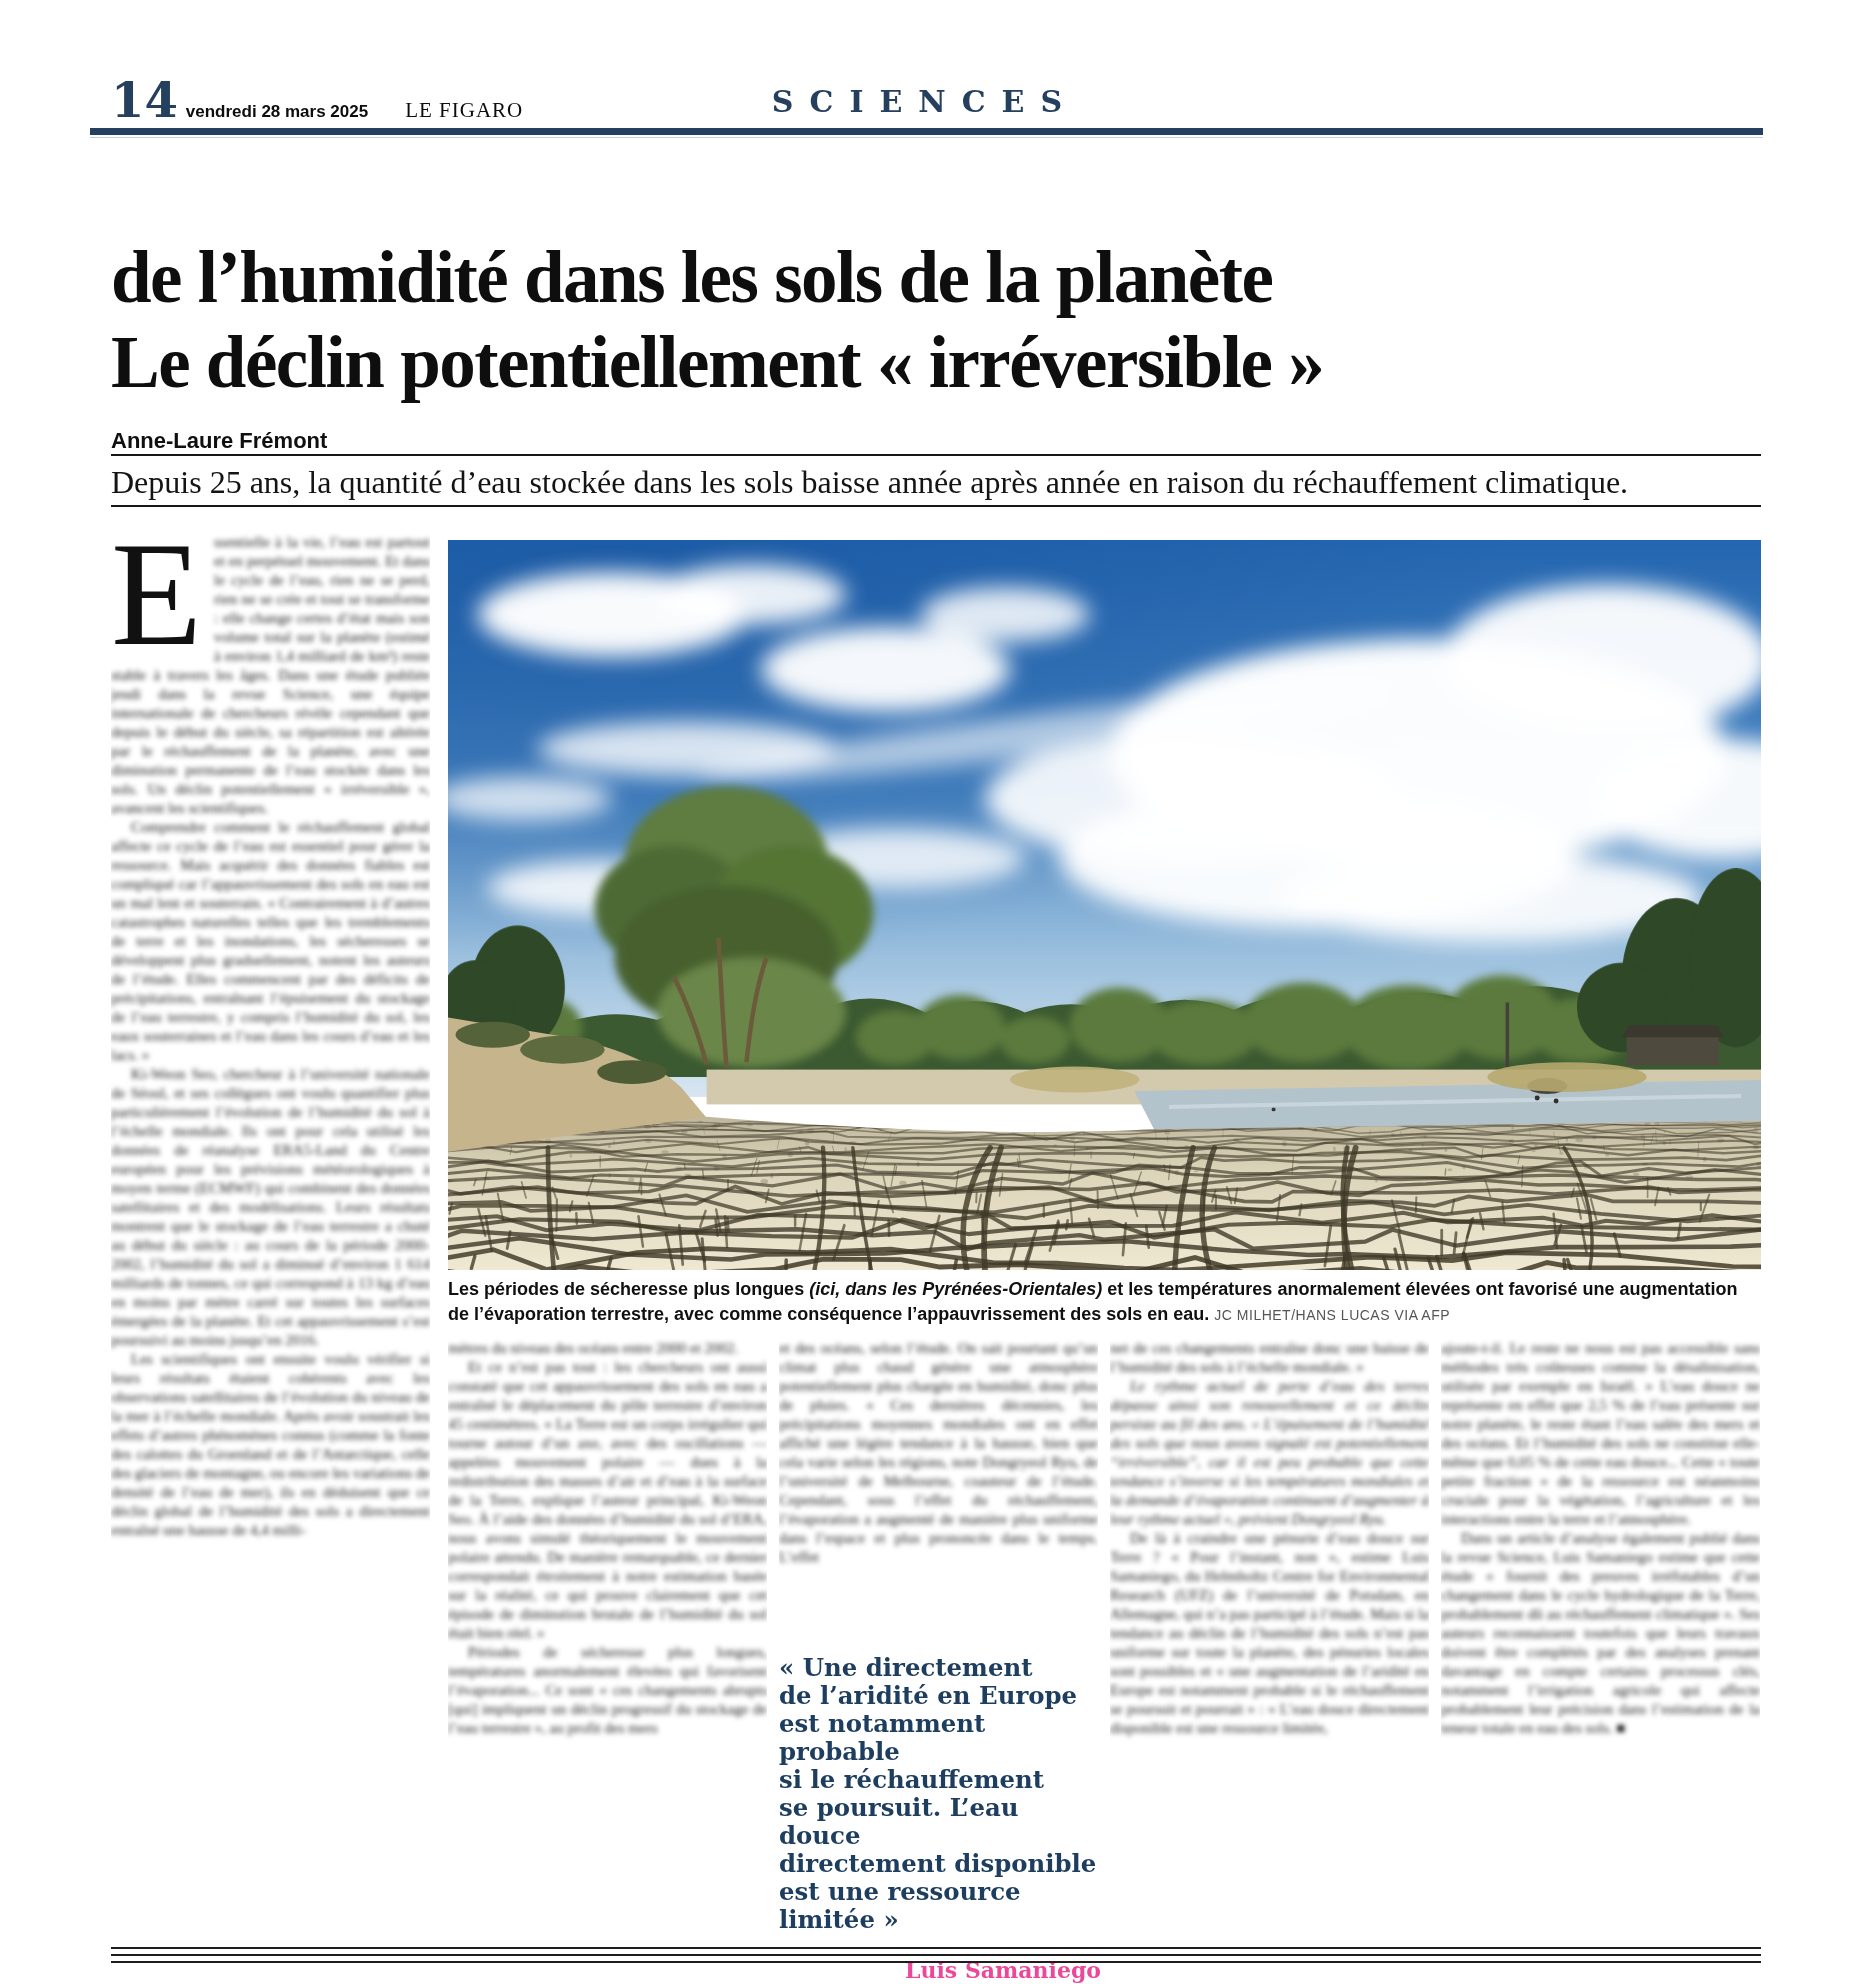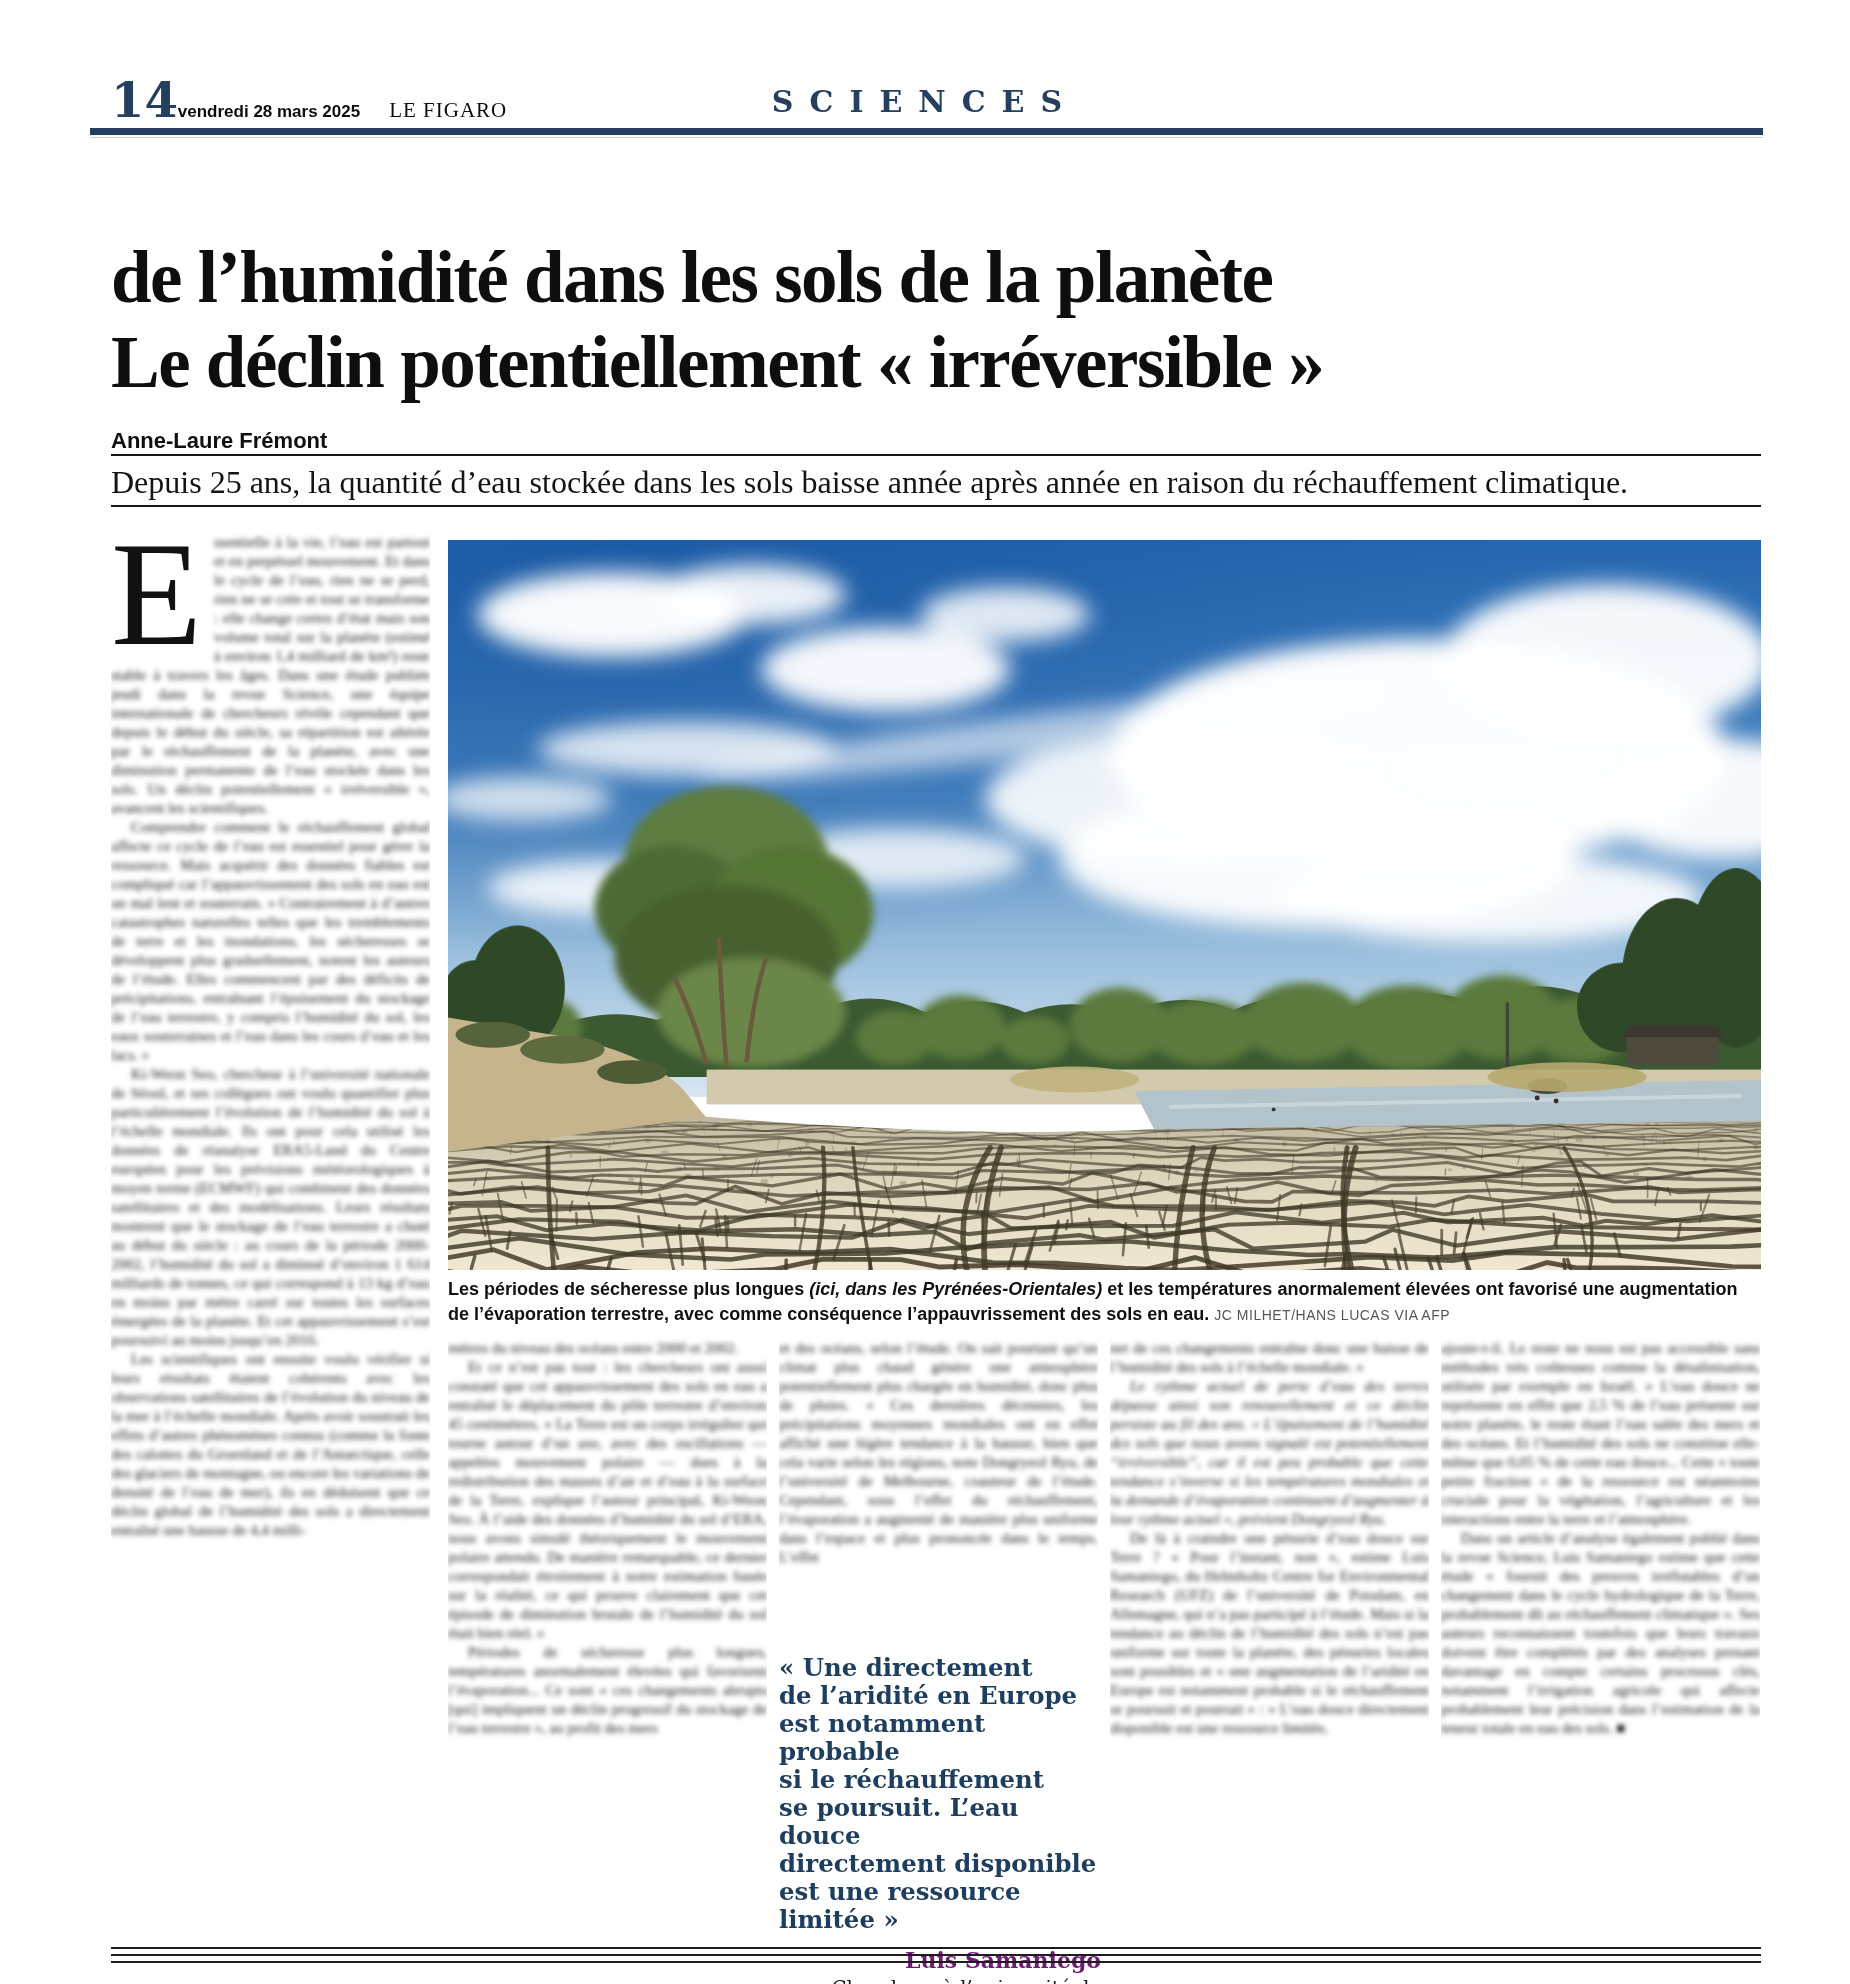--- a/index.html
+++ b/index.html
@@ -1,21 +1,21 @@
 <!DOCTYPE html>
 <html style="font-size:8px"><head>
 <meta charset="utf-8">
 <style>
   html,body{margin:0;padding:0;background:#ffffff;}
   body{width:1850px;height:1985px;position:relative;overflow:hidden;
        font-family:"Liberation Serif",serif;color:#111;}
   .abs{position:absolute;}
 
   
-  .folio{left:111px;top:75px;display:flex;align-items:baseline;gap:0;}
+  .folio{left:111px;top:75px;display:flex;align-items:baseline;gap:8px;}
   .folio-num{font-family:"DejaVu Serif",serif;font-weight:700;font-size:48px;line-height:50px;color:#24405e;}
   .folio-date{font-family:"Liberation Sans",sans-serif;font-weight:800;font-size:17px;color:#0d0d0d;}
   .folio-masthead{font-family:"Liberation Serif",serif;font-size:21px;letter-spacing:1px;margin-left:29px;color:#0d0d0d;}
   .section-title{left:0;top:84px;width:1850px;text-align:center;
        font-family:"DejaVu Serif",serif;font-weight:700;font-size:30px;letter-spacing:16px;color:#24405e;}
   .top-bar{left:90px;top:128px;width:1673px;height:6.5px;background:#24405e;}
   .top-bar-sub{left:90px;top:137px;width:1673px;height:1px;background:#ccd0d6;}
 
   
   .headline{left:111px;top:235px;width:1656px;font-weight:700;font-size:73px;line-height:85px;
@@ -39,21 +39,21 @@
 
   
   .caption{left:448px;top:1277px;width:1313px;font-family:"Liberation Sans",sans-serif;
         font-weight:700;font-size:18px;line-height:25px;color:#101010;}
   .cap-bi{font-style:italic;}
   .credit{font-weight:400;font-size:14px;color:#555;letter-spacing:0.5px;}
 
   
   .pull-quote{left:779px;top:1654px;width:322px;}
   .pq-line{font-family:"DejaVu Serif",serif;font-weight:700;font-size:24.4px;line-height:28px;color:#1e3e60;}
-  .pq-author{margin-top:13px;text-align:right;font-family:"DejaVu Serif",serif;font-weight:700;font-size:22px;color:#701a75;}
+  .pq-author{margin-top:23px;text-align:right;font-family:"DejaVu Serif",serif;font-weight:700;font-size:22px;color:#ec4899;}
   .pq-role{text-align:right;font-family:"DejaVu Serif",serif;font-size:19.4px;color:#1a1a1a;margin-top:3px;}
 
   
   .bot{left:111px;width:1650px;height:1.5px;background:#1d1d1d;}
 </style>
 </head>
 <body>
 
 <div class="abs folio">
   <span class="folio-num">14</span>

